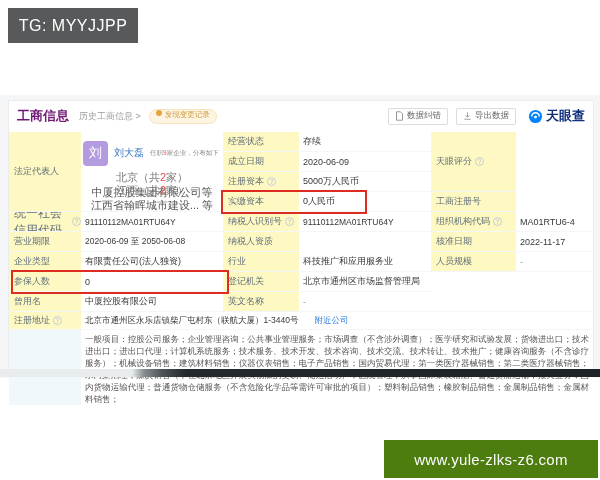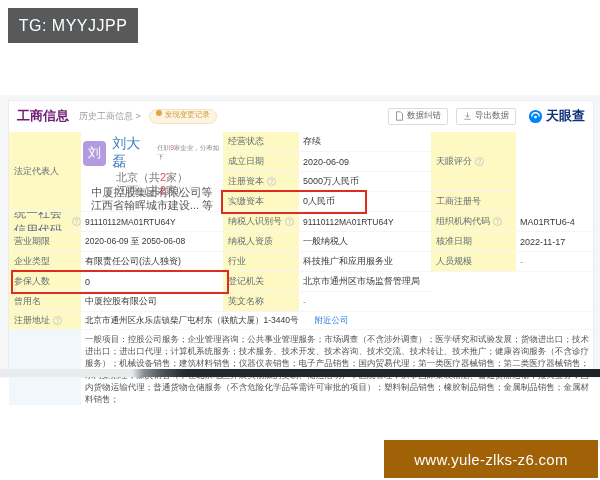--- a/index.html
+++ b/index.html
@@ -4,21 +4,21 @@
 <style>
   * { margin:0; padding:0; box-sizing:border-box; }
   html,body { width:600px; height:480px; background:#ffffff; overflow:hidden;
     font-family:"Liberation Sans", sans-serif; }
 
   
   .tg-badge { position:absolute; left:8px; top:8px; width:130px; height:35px;
     background:#58595b; color:#fff; font-size:16px; letter-spacing:.5px;
     display:flex; align-items:center; justify-content:center; }
   .site-badge { position:absolute; left:384px; top:440px; width:214px; height:38px;
-    background:#a16207; color:#fdfdfd; font-size:15px; letter-spacing:.3px;
+    background:#4d7c0f; color:#fdfdfd; font-size:15px; letter-spacing:.3px;
     display:flex; align-items:center; justify-content:center; }
 
   
   .frame { position:absolute; left:0; top:95px; width:600px; height:283px; background:#f5f6f7; }
   .panel { position:absolute; left:8px; top:100px; width:586px; height:277px;
     background:#fff; border:1px solid #ececec; }
 
   
   .phead { position:absolute; left:0; top:0; right:0; height:30px;
     display:flex; align-items:center; padding:0 8px; }
@@ -48,21 +48,21 @@
     justify-content:center; flex:0 0 auto; }
   .info::after { content:"?"; }
   .dash { color:#999; }
 
   
   .rep-cell { grid-column:2/3; grid-row:1/5; padding:4px 2px 0 2px;
     display:flex; flex-direction:column; border-bottom:1px solid #f3f7fa; }
   .rep-top { display:flex; align-items:center; gap:6px; height:34px; }
   .avatar { width:25px; height:25px; border-radius:4px; background:#b49be0;
     color:#fff; font-size:13px; display:flex; align-items:center; justify-content:center; }
-  .rep-name { font-size:14px; color:#3e7bc0; cursor:pointer; }
+  .rep-name { font-size:10px; color:#3e7bc0; cursor:pointer; }
   .rep-note { font-size:6.5px; color:#8a8a8a; }
   .red { color:#e64b4b; }
   .dist-row { display:flex; align-items:center; justify-content:space-between;
     font-size:11px; height:13px;flex-direction:column; }
   .dist-region { color:#777; white-space:nowrap; }
   .dist-co { color:#555; white-space:nowrap; cursor:pointer; }
 
   
   .score-cell { grid-column:6/7; grid-row:1/4; position:relative; border-bottom:1px solid #f3f7fa; cursor:pointer; }
   .score-top { position:absolute; right:4px; top:3px; display:flex; align-items:baseline; gap:3px; }
@@ -177,23 +177,20 @@
     <div class="cell lbl" style="grid-column:3/4;grid-row:5/6">
         <span>纳税人识别号</span>
         <span class="info"></span>
       </div>
     <div class="cell val" style="grid-column:4/5;grid-row:5/6;font-size:8.5px">
         <span>91110112MA01RTU64Y</span>
       </div>
     <div class="cell lbl" style="grid-column:3/4;grid-row:6/7">
         <span>纳税人资质</span>
       </div>
-    <div class="cell val" style="grid-column:4/5;grid-row:6/7">
-        <span>一般纳税人</span>
-      </div>
     <div class="cell lbl" style="grid-column:3/4;grid-row:7/8">
         <span>行业</span>
       </div>
     <div class="cell val" style="grid-column:4/5;grid-row:7/8">
         <span>科技推广和应用服务业</span>
       </div>
     <div class="cell lbl" style="grid-column:3/4;grid-row:8/9">
         <span>登记机关</span>
       </div>
     <div class="cell val" style="grid-column:4/5;grid-row:8/9">

